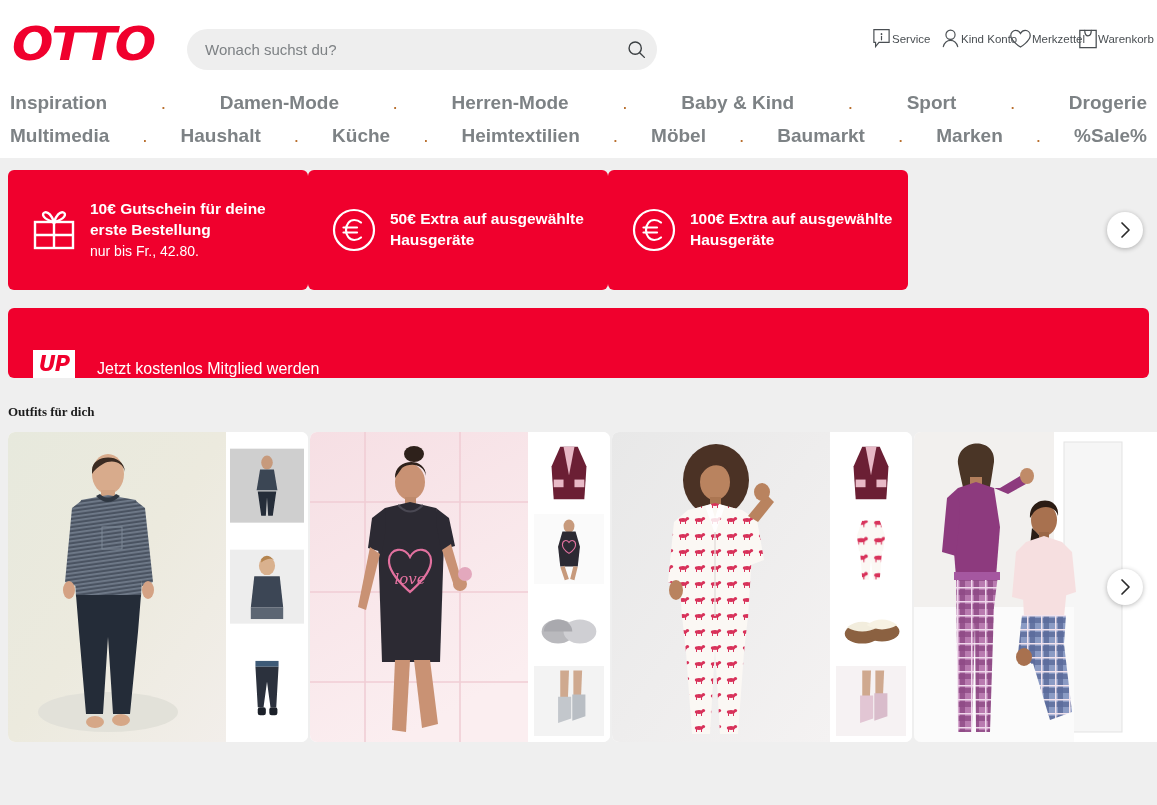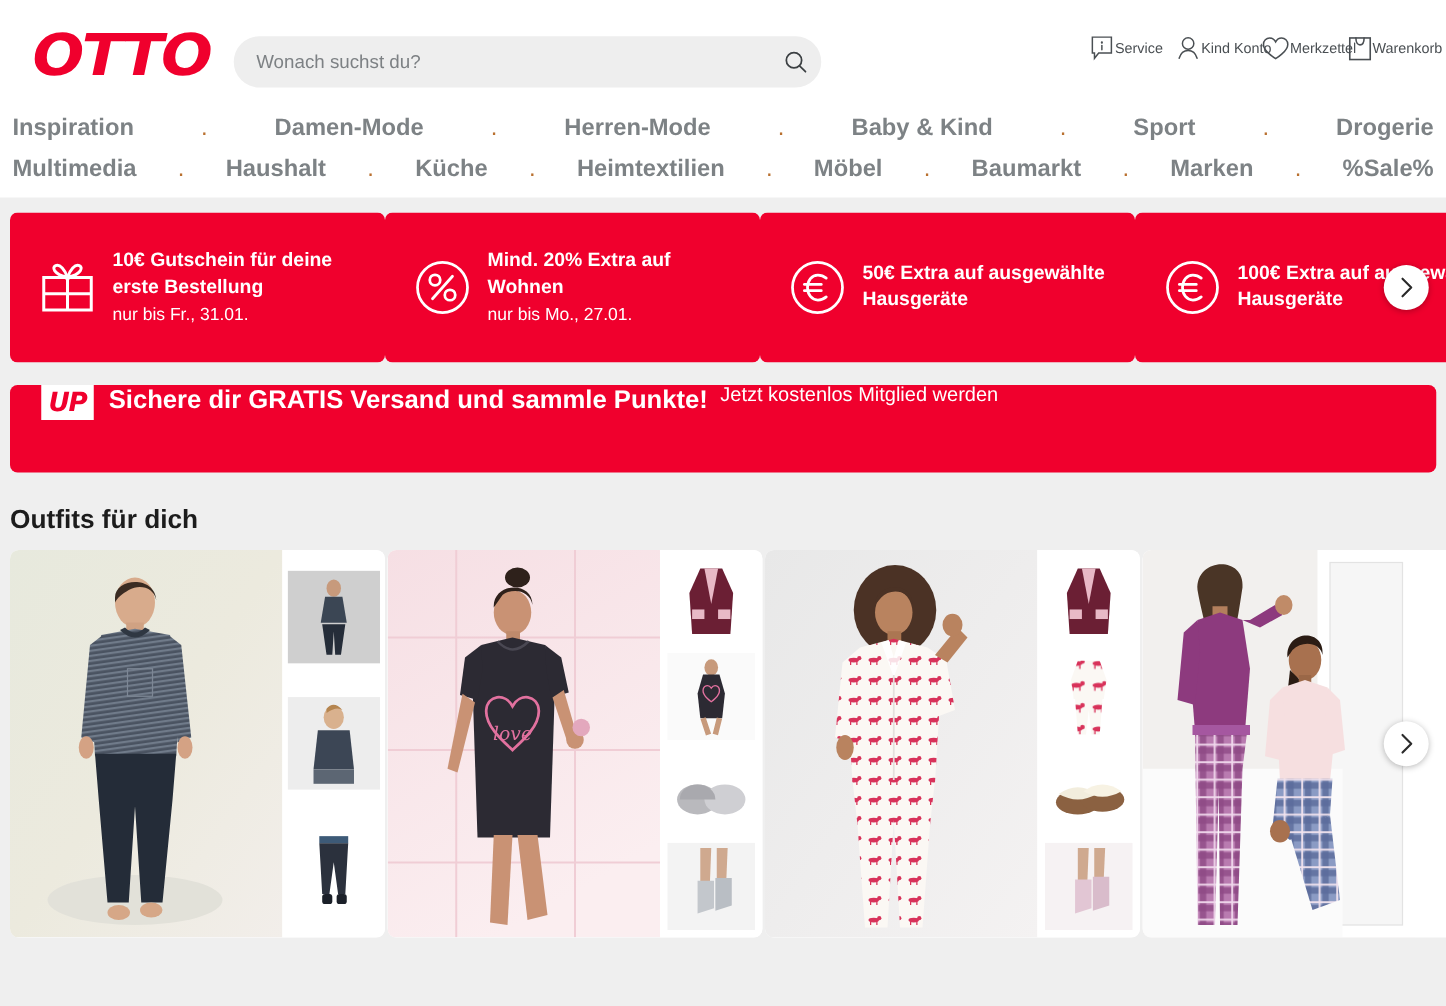--- a/index.html
+++ b/index.html
@@ -15,21 +15,20 @@
     position: relative;
     height: 158px;
     background: #ffffff;
     width: 1157px;
   }
   .header-top {
     height: 88px;
     display: flex;
     align-items: center;
     position: relative;
-    padding-left: 14px;
   }
   .logo {
     margin-left: 12px;
     font-size: 46px;
     font-weight: bold;
     font-style: italic;
     color: #f0002d;
     letter-spacing: -2px;
     line-height: 1;
     font-family: "DejaVu Sans", sans-serif;
@@ -165,21 +164,21 @@
   }
   .promo-strip .carousel-btn { right: 14px; top: 42px; }
 
   
   .up-banner {
     margin: 18px 8px 0 8px;
     height: 70px;
     background: #f0002d;
     border-radius: 6px;
     display: flex;
-    align-items: flex-start;
+    align-items: flex-end;
     padding-left: 25px;
     cursor: pointer;
   }
   .up-logo {
     width: 42px; height: 28px;
     background: #ffffff;
     display: flex; align-items: center; justify-content: center;
     font-size: 21px;
     font-weight: bold;
     font-style: italic;
@@ -197,23 +196,24 @@
   .up-sub {
     font-size: 16px;
     color: #ffffff;
     margin-left: 10px;
     white-space: nowrap;
   }
 
   
   .section-title {
     margin: 26px 0 12px 8px;
-    font-size: 21px;
+    font-size: 13px;
     font-weight: bold;
     color: #1c1c1c;
+    font-family: Liberation Serif, serif;
   }
   .outfit-strip {
     position: relative;
     padding: 0 8px;
     height: 312px;
     overflow: hidden;
   }
   .outfit-track {
     display: flex;
     gap: 2px;
@@ -362,38 +362,24 @@
         <svg width="48" height="46" viewBox="0 0 48 46" fill="none" stroke="#ffffff" stroke-width="2.4">
           <rect x="5" y="15" width="38" height="26"></rect>
           <line x1="24" y1="15" x2="24" y2="41"></line>
           <line x1="5" y1="28" x2="43" y2="28"></line>
           <path d="M24 15 C22 9 18 4 14.5 5.5 C11.5 6.8 12.5 12 24 15 Z"></path>
           <path d="M24 15 C26 9 30 4 33.5 5.5 C36.5 6.8 35.5 12 24 15 Z"></path>
         </svg>
       </div>
       <div class="promo-text">
         <div class="promo-title">10€ Gutschein für deine erste Bestellung</div>
-        <div class="promo-sub">nur bis Fr., 31.01.</div>
-      </div>
-    </div>
-
-    <div class="promo-card">
-      <div class="promo-icon">
-        <svg width="48" height="48" viewBox="0 0 48 48" fill="none" stroke="#ffffff" stroke-width="2.2">
-          <circle cx="24" cy="24" r="20"></circle>
-          <circle cx="18" cy="18" r="4.2"></circle>
-          <circle cx="30" cy="30" r="4.2"></circle>
-          <line x1="32" y1="15" x2="16" y2="33" stroke-linecap="round"></line>
-        </svg>
-      </div>
-      <div class="promo-text">
-        <div class="promo-title">Mind. 20% Extra auf Wohnen</div>
-        <div class="promo-sub">nur bis Mo., 27.01.</div>
-      </div>
-    </div>
+        <div class="promo-sub">nur bis Fr., 42.80.</div>
+      </div>
+    </div>
+
 
     <div class="promo-card">
       <div class="promo-icon">
         <svg width="48" height="48" viewBox="0 0 48 48" fill="none" stroke="#ffffff" stroke-width="2.2">
           <circle cx="24" cy="24" r="20"></circle>
           <path d="M31 16.5 C29 14.8 26.5 14 24.3 14 C19.5 14 16 18.3 16 24 C16 29.7 19.5 34 24.3 34 C26.5 34 29 33.2 31 31.5" stroke-linecap="round"></path>
           <line x1="13.5" y1="21.5" x2="27" y2="21.5" stroke-linecap="round"></line>
           <line x1="13.5" y1="26.5" x2="27" y2="26.5" stroke-linecap="round"></line>
         </svg>
       </div>
@@ -424,21 +410,20 @@
     <span>
       <svg width="14" height="18" viewBox="0 0 14 18" fill="none" stroke="#2b2b2b" stroke-width="1.7">
         <polyline points="4,2 11,9 4,16" stroke-linecap="round" stroke-linejoin="round"></polyline>
       </svg>
     </span>
   </button>
 </div>
 
 <div class="up-banner">
   <div class="up-logo">UP</div>
-  <div class="up-title">Sichere dir GRATIS Versand und sammle Punkte!</div>
   <div class="up-sub">Jetzt kostenlos Mitglied werden</div>
 </div>
 
 <div class="section-title">Outfits für dich</div>
 
 <div class="outfit-strip">
   <div class="outfit-track">
 
     <div class="outfit-card">
       <div class="hero">

